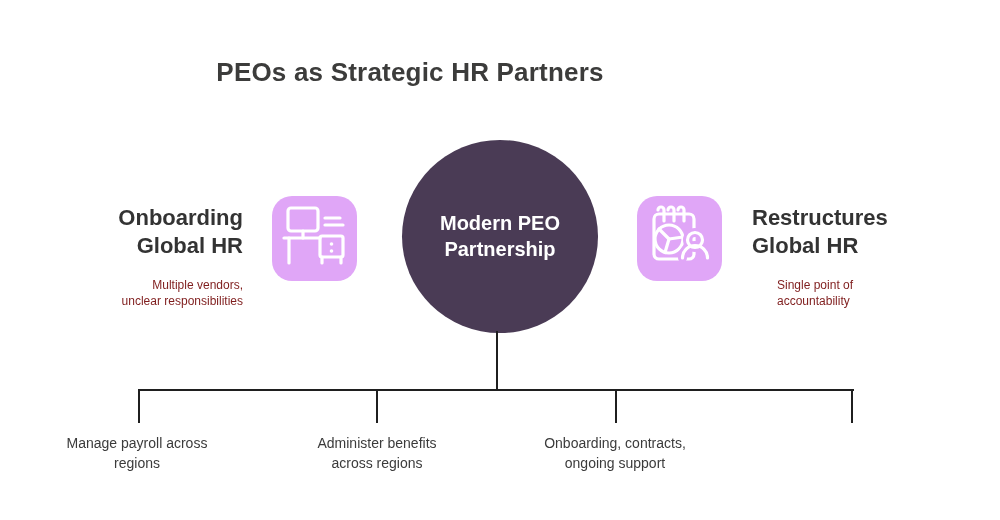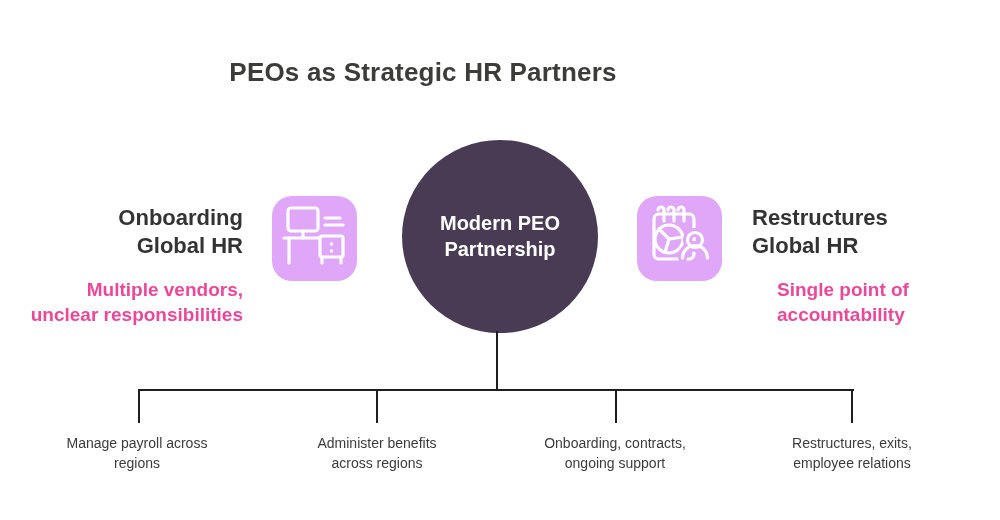--- a/index.html
+++ b/index.html
@@ -14,21 +14,20 @@
   }
   .abs { position: absolute; }
 
   .page-title {
     left: 0; top: 57px; width: 820px;
     text-align: center;
     font-size: 26px;
     font-weight: 700;
     color: #3c3c3b;
     letter-spacing: 0.2px;
-    margin-left: 13px;
   }
 
   
   .center-circle {
     left: 402px; top: 140px;
     width: 196px; height: 193px;
     background: #4a3b55;
     border-radius: 50%;
     display: flex;
     align-items: center;
@@ -43,23 +42,23 @@
   }
 
   
   .side-heading {
     font-size: 22px;
     font-weight: 700;
     color: #333333;
     line-height: 1.25;
   }
   .side-subtitle {
-    font-size: 19px;
-    font-weight: 700;
-    color: #ec4899;
+    font-size: 12px;
+    font-weight: 400;
+    color: #7f1d1d;
     line-height: 1.34;
   }
   .left-heading  { left: 35px;  top: 204px; width: 208px; text-align: right; }
   .left-subtitle { left: 15px;  top: 277px; width: 228px; text-align: right; }
   .right-heading  { left: 752px; top: 204px; width: 220px; text-align: left; }
   .right-subtitle { left: 752px; top: 277px; width: 220px; text-align: left; margin-left: 25px; }
 
   .icon-tile {
     width: 85px; height: 85px;
     background: #e0a6f7;
@@ -183,18 +182,14 @@
     <div>regions</div>
   </div>
   <div class="abs branch-label branch-2">
     <div>Administer benefits</div>
     <div>across regions</div>
   </div>
   <div class="abs branch-label branch-3">
     <div>Onboarding, contracts,</div>
     <div>ongoing support</div>
   </div>
-  <div class="abs branch-label branch-4">
-    <div>Restructures, exits,</div>
-    <div>employee relations</div>
-  </div>
 
 </div>
 
 </body></html>

